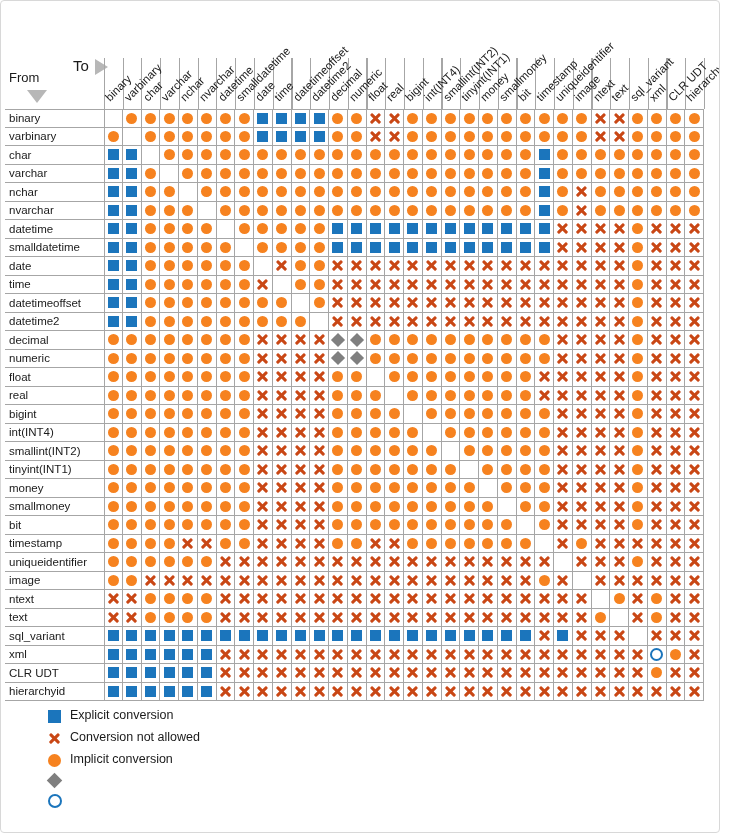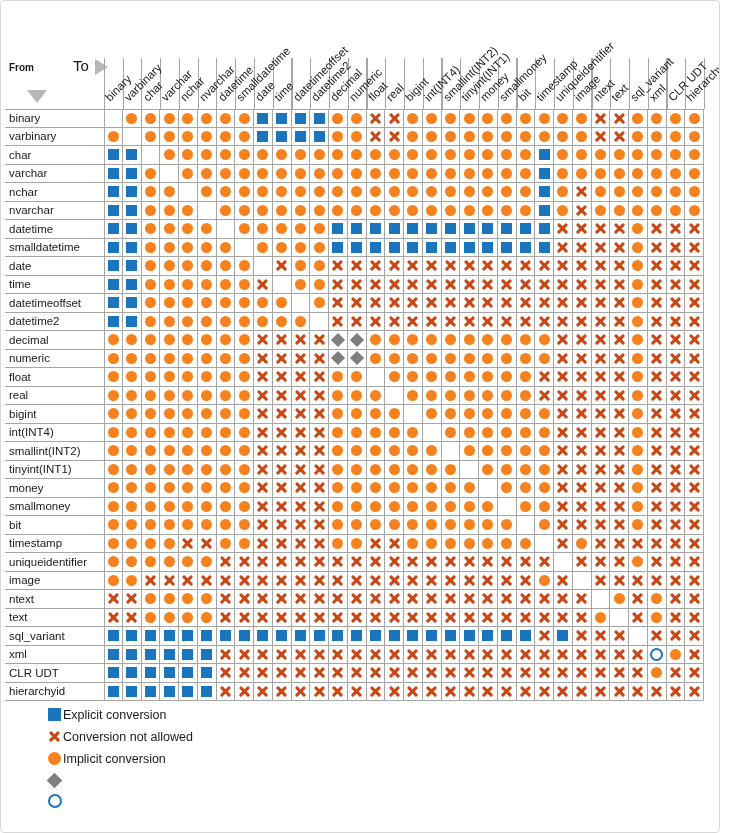--- a/index.html
+++ b/index.html
@@ -1,39 +1,39 @@
 <!DOCTYPE html>
 <html style="--blue: #1B75BC; --orange: #F6821F; --xred: #C94715; --gray: #7F7F7F; --line: #A6A6A6; --text: #1A1A1A; --arrow: #B7B7B7; --border: #D8D8D8;"><head>
 <meta charset="utf-8">
 <style>
   html,body{margin:0;padding:0;background:#fff;font-family:"Liberation Sans",sans-serif;}
   .frame{position:relative;width:720px;height:833px;box-sizing:border-box;border:1px solid var(--border);border-radius:4px;background:#fff;overflow:hidden;}
   .axis-to{position:absolute;left:72px;top:56px;font-size:15px;color:var(--text);}
   .to-arrow{position:absolute;left:94px;top:58px;width:0;height:0;border-top:8px solid transparent;border-bottom:8px solid transparent;border-left:13px solid var(--arrow);}
-  .axis-from{position:absolute;left:8px;top:61px;font-size:10px;color:var(--text);font-weight:bold;}
+  .axis-from{position:absolute;left:8px;top:69px;font-size:13px;color:var(--text);}
   .from-arrow{position:absolute;left:26px;top:89px;width:0;height:0;border-left:10px solid transparent;border-right:10px solid transparent;border-top:13px solid var(--arrow);}
   .header-lines{position:absolute;left:103px;top:57px;width:601px;height:51px;
     background:repeating-linear-gradient(to right,var(--line) 0 1px,transparent 1px 18.75px);}
   .col-header{position:absolute;top:90px;height:13px;line-height:13px;font-size:11.5px;color:var(--text);
     transform-origin:0 100%;transform:rotate(-45deg);white-space:nowrap;}
   .matrix{position:absolute;left:4px;top:108px;display:grid;grid-template-columns:99px repeat(32,18.75px);grid-auto-rows:18.5px;}
   .matrix>div{box-sizing:border-box;}
   .ml{border-bottom:1px solid var(--line);font-size:11.5px;color:var(--text);display:flex;align-items:center;padding-left:4px;white-space:nowrap;}
   .mc{border-right:1px solid var(--line);border-bottom:1px solid var(--line);display:flex;align-items:center;justify-content:center;}
   .lf{border-left:1px solid var(--line);}
   .rt{border-top:1px solid var(--line);}
   .sq{display:inline-block;width:11px;height:11px;background:var(--blue);}
   .ci{display:inline-block;width:11px;height:11px;background:var(--orange);border-radius:50%;}
   .xx{display:inline-block;position:relative;width:13px;height:13px;}
   .xx::before,.xx::after{content:"";position:absolute;left:0;top:5px;width:13px;height:3.2px;background:var(--xred);border-radius:1px;}
   .xx::before{transform:rotate(45deg);} .xx::after{transform:rotate(-45deg);}
   .di{display:inline-block;width:10px;height:10px;background:var(--gray);transform:rotate(45deg);}
   .oc{display:inline-block;width:9px;height:9px;border:2px solid var(--blue);border-radius:50%;background:#fff;}
   .legend{position:absolute;left:47px;top:706px;width:672px;}
-  .lg-item{display:flex;align-items:flex-start;margin-bottom:6px;font-size:12.5px;color:var(--text);line-height:16px;}
+  .lg-item{display:flex;align-items:flex-end;gap:7px;margin-bottom:6px;font-size:12.5px;color:var(--text);line-height:16px;}
   .lg-sym{flex:0 0 15px;display:flex;justify-content:flex-start;margin-top:1px;}
   .lg-sym .sq,.lg-sym .ci{width:13px;height:13px;}
   .lg-sym .di{width:11px;height:11px;margin:1px;}
   .lg-sym .oc{width:10px;height:10px;}
 </style>
 </head>
 <body>
 
 <div class="frame">
   <span class="axis-to">To</span>

